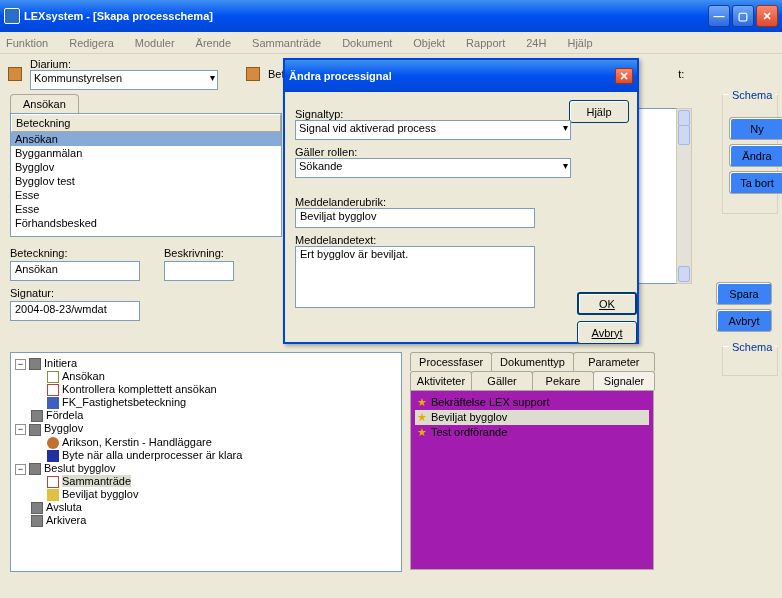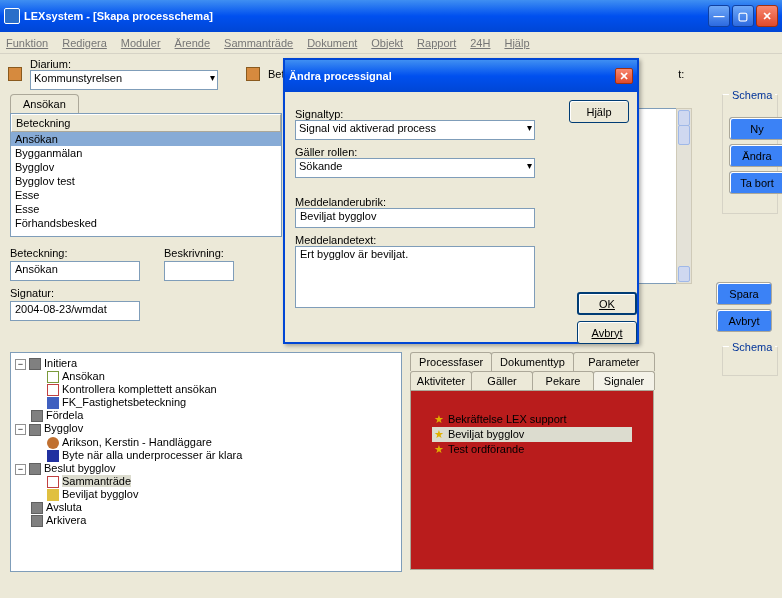--- a/index.html
+++ b/index.html
@@ -7,21 +7,21 @@
 
 
 .titlebar { height:26px; background:linear-gradient(to bottom,#3f8ff2,#0050ef 50%,#0046d5); color:#fff; display:flex; align-items:center; padding:16px 4px; }
 .titlebar .appicon { width:16px; height:16px; background:#2a6ec9; border:1px solid #fff; margin-right:4px; border-radius:2px; }
 .titlebar .title { flex:1; font-weight:bold; }
 .titlebar .winbtns { display:flex; gap:2px; }
 .titlebar .winbtn { width:22px; height:22px; background:linear-gradient(to bottom,#6fa9f8,#2c6ae0); border:1px solid #1040a0; border-radius:3px; color:#fff; display:flex; align-items:center; justify-content:center; font-weight:bold; }
 .titlebar .winbtn.close { background:linear-gradient(to bottom,#f8886f,#e04a2c); border-color:#a03010; }
 
 
-.menubar { height:22px; background:#ece9d8; display:flex; align-items:center; padding:0 6px; gap:14px; color:#767676; border-bottom:1px solid #d6d3c6;text-decoration:underline; }
+.menubar { height:22px; background:#ece9d8; display:flex; align-items:center; padding:0 6px; gap:21px; color:#767676; border-bottom:1px solid #d6d3c6; }
 
 
 .toolbarrow { height:40px; display:flex; align-items:center; padding:4px 8px; gap:8px; }
 .tblabel { color:#000; }
 .smicon { width:14px; height:14px; background:#d68a3e; border:1px solid #8a5a1e; }
 .combo { height:20px; border:1px solid #7f9db9; background:#fff; padding:1px 16px 1px 3px; position:relative; }
 .combo::after { content:"▾"; position:absolute; right:2px; top:1px; font-size:10px; color:#000; }
 
 
 .mainarea { position:absolute; top:88px; left:4px; right:4px; bottom:4px; }
@@ -40,21 +40,21 @@
 .grp { border:1px solid #d6d3c6; border-top:1px solid #fff; padding:6px 6px; position:absolute; right:0; top:0; width:56px; }
 .grp .gtitle { position:relative; top:-12px; background:#ece9d8; padding:0 3px; color:#003399; }
 .btn { height:23px; width:56px; border:1px solid #aca899; background:#3b82f6; display:flex; align-items:center; justify-content:center; border-radius:3px; box-shadow:inset 1px 1px 0 #fff; color:#000; margin:4px auto; }
 
 
 .dialog { position:absolute; left:283px; top:58px; width:356px; height:286px; background:#ece9d8; border:2px solid #0046d5; box-shadow:2px 2px 4px rgba(0,0,0,.3); z-index:10; }
 .dialog .dtitle { height:22px; background:linear-gradient(to bottom,#3f8ff2,#0050ef 50%,#0046d5); color:#fff; display:flex; align-items:center; padding:16px 4px; font-weight:bold; }
 .dialog .dtitle .dclose { margin-left:auto; width:18px; height:16px; background:linear-gradient(#f8886f,#e04a2c); border:1px solid #a03010; border-radius:2px; display:flex; align-items:center; justify-content:center; color:#fff; }
 .dialog .dbody { padding:10px; position:relative; height:262px; }
 .fieldlbl { color:#000; margin-top:6px; }
-.dlgcombo { width:240px; }
+.dlgcombo { width:276px; }
 .dlginput { width:240px; }
 .dlgbtns { position:absolute; right:8px; top:8px; display:flex; flex-direction:column; gap:6px; }
 .dlgbtns.bottom { top:auto; bottom:10px; right:0;text-decoration:underline; }
 .dlgbtn { width:60px; height:23px; border:1px solid #003c74; border-radius:3px; background:#ece9d8; box-shadow:inset 1px 1px 0 #fff; display:flex; align-items:center; justify-content:center; }
 
 
 .tree { background:#fff; border:1px solid #7f9db9; padding:4px; }
 .tree .node { white-space:nowrap; padding:0px 0; }
 .tree .exp { display:inline-block; width:11px; height:11px; border:1px solid #919191; font-size:9px; text-align:center; line-height:9px; margin-right:3px; color:#000; background:#fff; }
 .tree .ic { display:inline-block; width:12px; height:12px; vertical-align:middle; margin-right:3px; }
@@ -65,21 +65,21 @@
 .tree .ic.person { background:#c07030; border-radius:50%; }
 .tree .ic.arrow { background:#2030a0; }
 .tree .ic.star { background:#e0c040; }
 .tree .sel { background:#dcdccf; }
 
 
 .tabrow { display:flex; }
 .tabrow .tab { border:1px solid #aca899; background:#ece9d8; padding:3px 0; border-bottom:none; flex:1; text-align:center; border-top-left-radius:3px; border-top-right-radius:3px; margin-right:-1px; }
 .tabrow .tab.active { background:#f4f2e8; }
 
-.siglist { background:#b91c1c; border:1px solid #aca899; padding:21px; height:180px; }
+.siglist { background:#a21caf; border:1px solid #aca899; padding:4px; height:180px; }
 .siglist .row { padding:1px 2px; }
 .siglist .row .star { color:#e0b000; margin-right:4px; }
 .siglist .row.sel { background:#dcdccf; }
 
 .scroll { width:16px; background:#e4e2d8; border:1px solid #cfcab8; position:absolute; }
 .scroll .thumb { position:absolute; left:1px; right:1px; top:16px; height:20px; background:#cfd8f0; border:1px solid #9fb8e8; border-radius:2px; }
 .scroll::before,.scroll::after { content:""; position:absolute; left:1px; right:1px; height:14px; background:#cfd8f0; border:1px solid #9fb8e8; border-radius:2px; }
 .scroll::before { top:1px; } .scroll::after { bottom:1px; }
 </style>
 </head>

